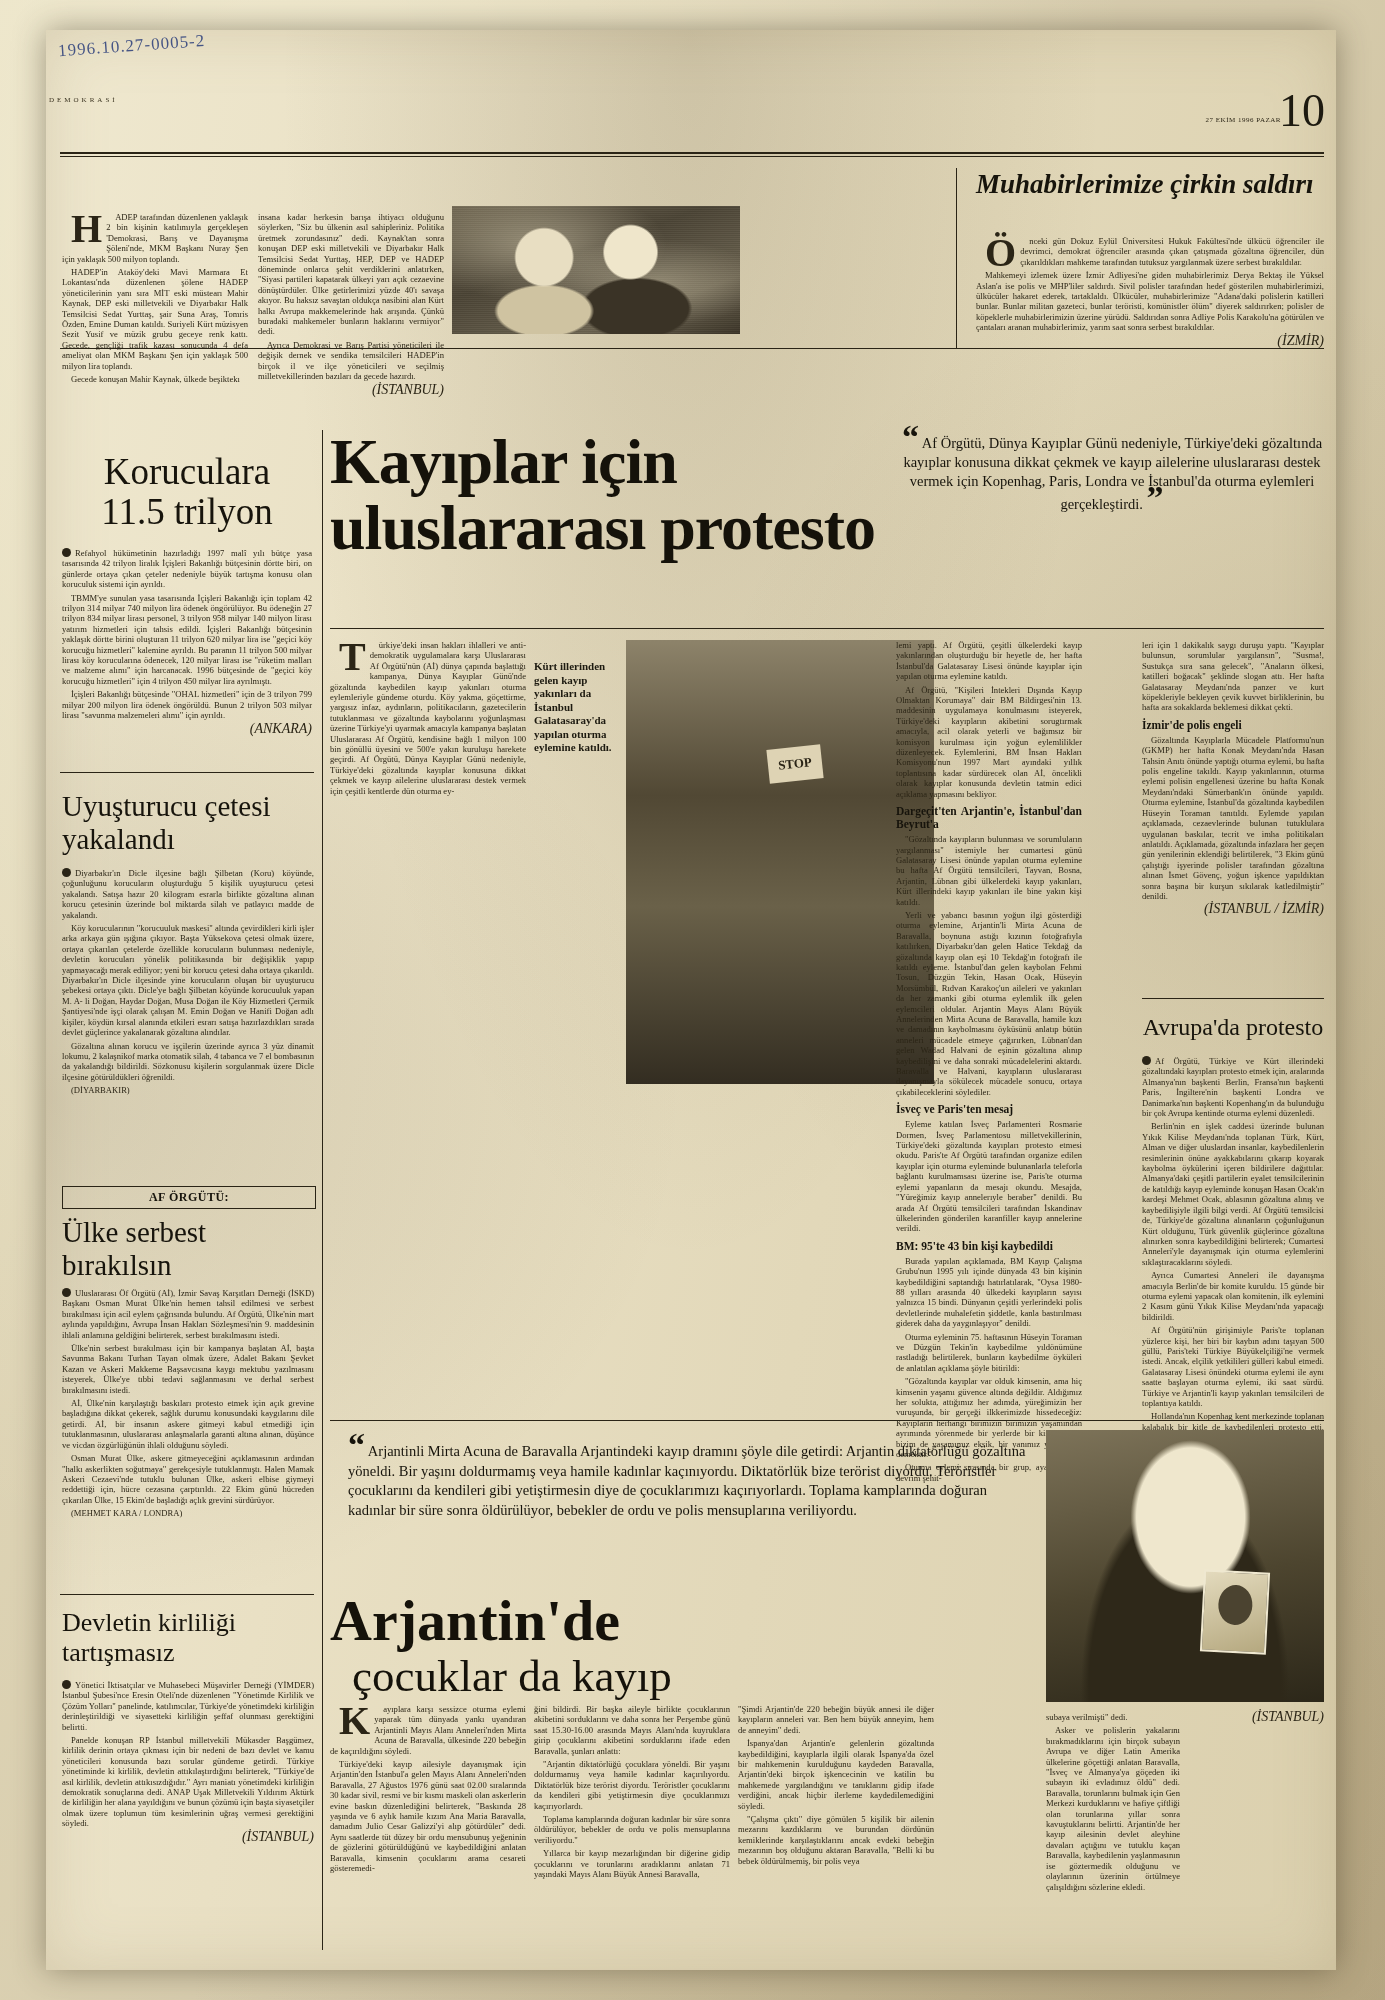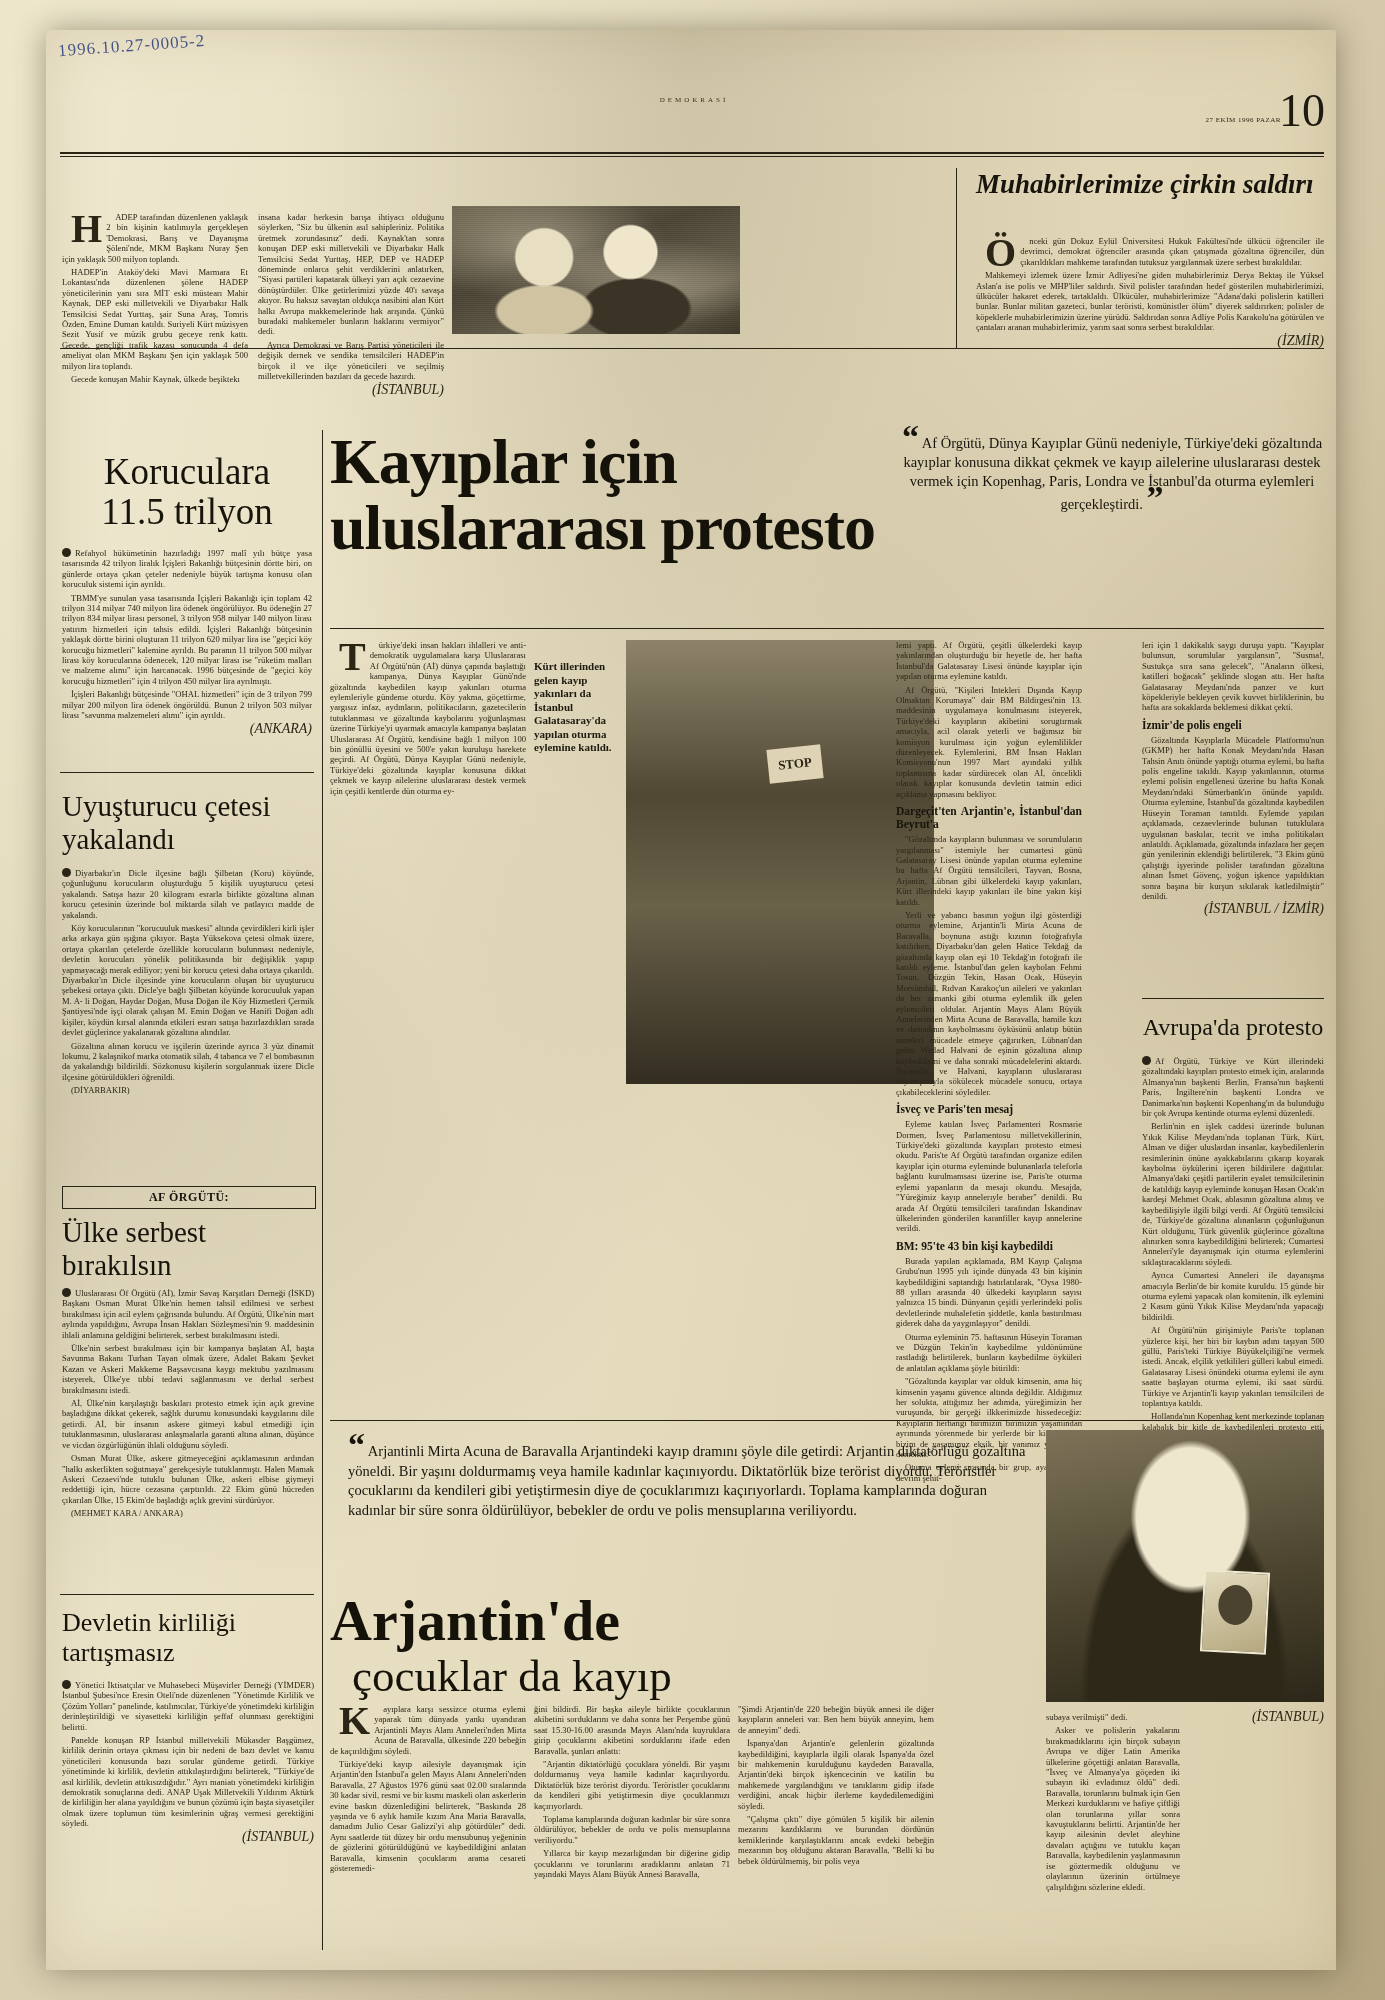--- a/index.html
+++ b/index.html
@@ -41,21 +41,21 @@
   .col-text p{margin:0 0 3px 0;text-indent:9px;}
   .col-text p.noind{text-indent:0;}
   .src{font-style:italic;text-align:right;display:block;font-size:14px;}
 
   
   .handwrite{
     position:absolute;left:58px;top:36px;font-family:"Liberation Serif",serif;
     font-size:17px;color:#2a3d7a;transform:rotate(-4deg);letter-spacing:1px;
     opacity:.85;
   }
-  .masthead{position:absolute;left:60px;top:96px;width:1264px;text-align:center;}
+  .masthead{position:absolute;left:45px;top:96px;width:1264px;}
   .mast-sub{font-size:7px;letter-spacing:3px;color:#3a3320;margin-left:4px;}
   .mast-title{font-size:40px;line-height:40px;color:#1d1a10;font-weight:normal;}
   .mast-rule{position:absolute;left:60px;top:152px;width:1264px;border-top:2px solid #2a2416;}
   .mast-rule2{position:absolute;left:60px;top:156px;width:1264px;border-top:1px solid #2a2416;}
   .pagenum{position:absolute;right:60px;top:88px;font-size:46px;line-height:46px;color:#1d1a10;}
   .datestamp{position:absolute;right:104px;top:116px;font-size:7px;letter-spacing:.5px;color:#2b2516;}
 
   
   .top-head{
     position:absolute;left:62px;top:170px;width:640px;
@@ -320,21 +320,21 @@
       <span class="src"></span>
     </div>
 
     <div class="af-label">AF ÖRGÜTÜ:</div>
     <div class="ulke-head">Ülke serbest bırakılsın</div>
     <div class="ulke-body col-text">
       <p class="noind"><span class="bullet"></span><span>Uluslararası Öf Örgütü (Aİ), İzmir Savaş Karşıtları Derneği (İSKD) Başkanı Osman Murat Ülke'nin hemen tahsil edilmesi ve serbest bırakılması için acil eylem çağrısında bulundu. Af Örgütü, Ülke'nin mart aylında yapıldığını, Avrupa İnsan Hakları Sözleşmesi'nin 9. maddesinin ihlali anlamına geldiğini belirterek, serbest bırakılmasını istedi.</span></p>
       <p>Ülke'nin serbest bırakılması için bir kampanya başlatan Aİ, başta Savunma Bakanı Turhan Tayan olmak üzere, Adalet Bakanı Şevket Kazan ve Askeri Makkeme Başsavcısına kaygı mektubu yazılmasını isteyerek, Ülke'ye tıbbi tedavi sağlanmasını ve derhal serbest bırakılmasını istedi.</p>
       <p>Aİ, Ülke'nin karşılaştığı baskıları protesto etmek için açık grevine başladığına dikkat çekerek, sağlık durumu konusundaki kaygılarını dile getirdi. Aİ, bir insanın askere gitmeyi kabul etmediği için tutuklanmasının, uluslararası anlaşmalarla garanti altına alınan, düşünce ve vicdan özgürlüğünün ihlali olduğunu söyledi.</p>
       <p>Osman Murat Ülke, askere gitmeyeceğini açıklamasının ardından "halkı askerlikten soğutmaya" gerekçesiyle tutuklanmıştı. Halen Mamak Askeri Cezaevi'nde tutuklu bulunan Ülke, askeri elbise giymeyi reddettiği için, hücre cezasına çarptırıldı. 22 Ekim günü hücreden çıkarılan Ülke, 15 Ekim'de başladığı açlık grevini sürdürüyor.</p>
-      <p>(MEHMET KARA / ANKARA)</p>
+      <p>(MEHMET KARA / LONDRA)</p>
       <span class="src"></span>
     </div>
 
     <div class="hline" style="left:60px;top:1594px;width:254px;"></div>
     <div class="dev-head">Devletin kirliliği tartışmasız</div>
     <div class="dev-body col-text">
       <p class="noind"><span class="bullet"></span><span>Yönetici İktisatçılar ve Muhasebeci Müşavirler Derneği (YİMDER) İstanbul Şubesi'nce Eresin Oteli'nde düzenlenen "Yönetimde Kirlilik ve Çözüm Yolları" panelinde, katılımcılar, Türkiye'de yönetimdeki kirliliğin derinleştirildiği ve siyasetteki kirliliğin şeffaf olunması gerektiğini belirtti.</span></p>
       <p>Panelde konuşan RP İstanbul milletvekili Mükasder Başgümez, kirlilik derinin ortaya çıkması için bir nedeni de bazı devlet ve kamu yöneticileri konusunda bazı sorular gündeme getirdi. Türkiye yönetiminde ki kirlilik, devletin attıkılaştırdığını belirterek, "Türkiye'de asıl kirlilik, devletin attıkısızdığıdır." Ayrı maniatı yönetimdeki kirliliğin demokratik sonuçlarına dedi. ANAP Uşak Milletvekili Yıldırım Aktürk de kirliliğin her alana yayıldığını ve bunun çözümü için başta siyasetçiler olmak üzere toplumun tüm kesimlerinin uğraş vermesi gerektiğini söyledi.</p>
       <span class="src">(İSTANBUL)</span>
     </div>

